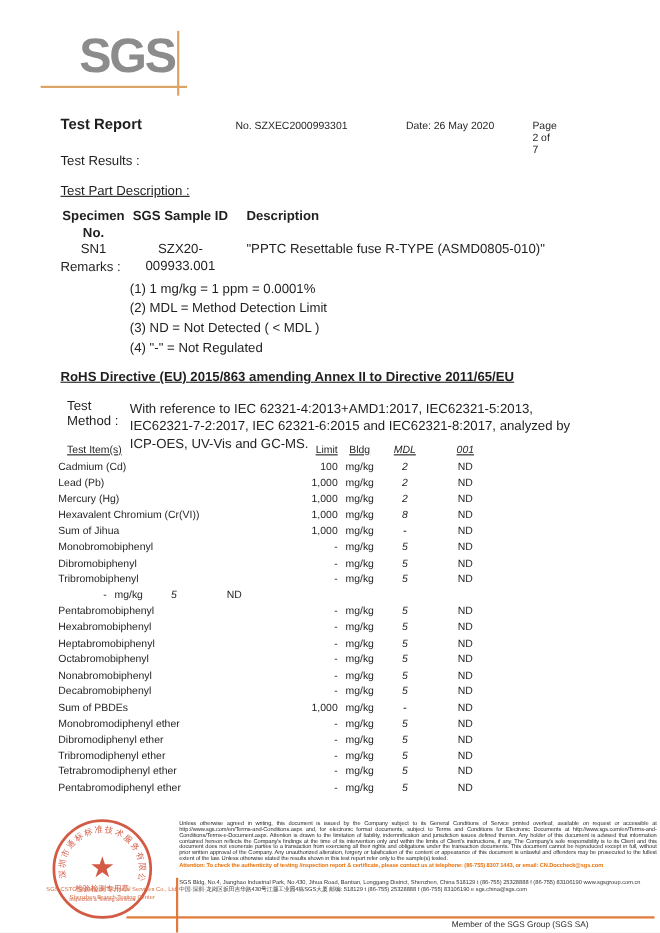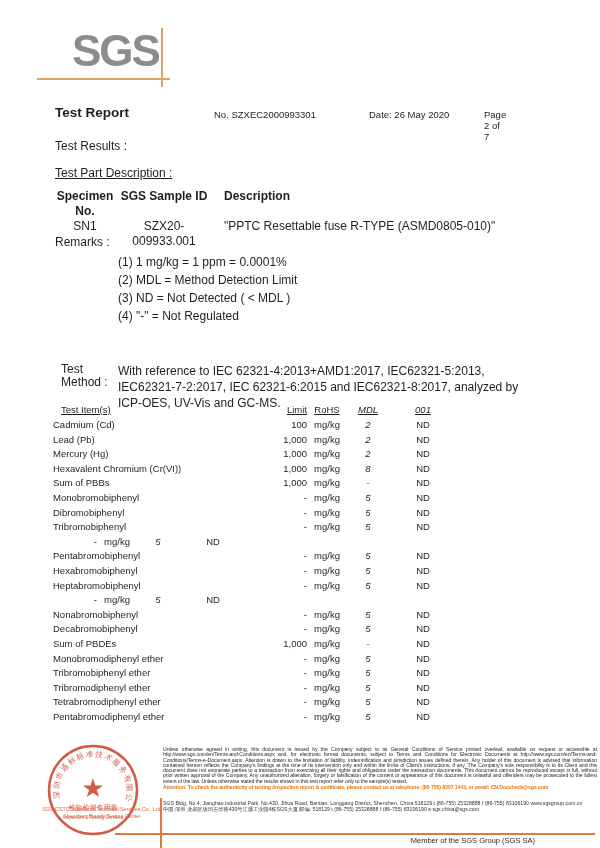--- a/index.html
+++ b/index.html
@@ -105,31 +105,32 @@
   </div>
 
   <div class="t lbl-remarks">Remarks :</div>
   <div class="t remarks-list">
     <div>(1) 1 mg/kg = 1 ppm = 0.0001%</div>
     <div>(2) MDL = Method Detection Limit</div>
     <div>(3) ND = Not Detected ( &lt; MDL )</div>
     <div>(4) "-" = Not Regulated</div>
   </div>
 
+  <div class="t rohs-heading">RoHS Directive (EU) 2015/863 amending Annex II to Directive 2011/65/EU</div>
 
   <div class="t method">
     <span class="method-label">Test Method :</span>
     <span class="method-text">With reference to IEC 62321-4:2013+AMD1:2017, IEC62321-5:2013, IEC62321-7-2:2017, IEC 62321-6:2015 and IEC62321-8:2017, analyzed by ICP-OES, UV-Vis and GC-MS.</span>
   </div>
 
   <div class="rtable">
     <div class="rt-row rt-head">
       <span class="rt-cell rt-item"><span class="u">Test Item(s)</span></span>
       <span class="rt-cell rt-limit"><span class="u">Limit</span></span>
-      <span class="rt-cell rt-unit"><span class="u">RoHS</span></span>
+      <span class="rt-cell rt-unit"><span class="u">Bldg</span></span>
       <span class="rt-cell rt-mdl"><span class="u">MDL</span></span>
       <span class="rt-cell rt-result"><span class="u it">001</span></span>
     </div>
     <div>
         <div class="rt-row">
           <span class="rt-cell rt-item">Cadmium (Cd)</span>
           <span class="rt-cell rt-limit">100</span>
           <span class="rt-cell rt-unit">mg/kg</span>
           <span class="rt-cell rt-mdl">2</span>
           <span class="rt-cell rt-result">ND</span>
@@ -149,21 +150,21 @@
           <span class="rt-cell rt-result">ND</span>
         </div>
         <div class="rt-row">
           <span class="rt-cell rt-item">Hexavalent Chromium (Cr(VI))</span>
           <span class="rt-cell rt-limit">1,000</span>
           <span class="rt-cell rt-unit">mg/kg</span>
           <span class="rt-cell rt-mdl">8</span>
           <span class="rt-cell rt-result">ND</span>
         </div>
         <div class="rt-row">
-          <span class="rt-cell rt-item">Sum of PBBs</span>
+          <span class="rt-cell rt-item">Sum of Jihua</span>
           <span class="rt-cell rt-limit">1,000</span>
           <span class="rt-cell rt-unit">mg/kg</span>
           <span class="rt-cell rt-mdl">-</span>
           <span class="rt-cell rt-result">ND</span>
         </div>
         <div class="rt-row">
           <span class="rt-cell rt-item">Monobromobiphenyl</span>
           <span class="rt-cell rt-limit">-</span>
           <span class="rt-cell rt-unit">mg/kg</span>
           <span class="rt-cell rt-mdl">5</span>
@@ -204,20 +205,21 @@
           <span class="rt-cell rt-result">ND</span>
         </div>
         <div class="rt-row">
           <span class="rt-cell rt-item">Heptabromobiphenyl</span>
           <span class="rt-cell rt-limit">-</span>
           <span class="rt-cell rt-unit">mg/kg</span>
           <span class="rt-cell rt-mdl">5</span>
           <span class="rt-cell rt-result">ND</span>
         </div>
         <div class="rt-row">
+          <span class="rt-cell rt-item">Octabromobiphenyl</span>
           <span class="rt-cell rt-limit">-</span>
           <span class="rt-cell rt-unit">mg/kg</span>
           <span class="rt-cell rt-mdl">5</span>
           <span class="rt-cell rt-result">ND</span>
         </div>
         <div class="rt-row">
           <span class="rt-cell rt-item">Nonabromobiphenyl</span>
           <span class="rt-cell rt-limit">-</span>
           <span class="rt-cell rt-unit">mg/kg</span>
           <span class="rt-cell rt-mdl">5</span>
@@ -238,21 +240,21 @@
           <span class="rt-cell rt-result">ND</span>
         </div>
         <div class="rt-row">
           <span class="rt-cell rt-item">Monobromodiphenyl ether</span>
           <span class="rt-cell rt-limit">-</span>
           <span class="rt-cell rt-unit">mg/kg</span>
           <span class="rt-cell rt-mdl">5</span>
           <span class="rt-cell rt-result">ND</span>
         </div>
         <div class="rt-row">
-          <span class="rt-cell rt-item">Tribromobiphenyl ether</span>
+          <span class="rt-cell rt-item">Dibromodiphenyl ether</span>
           <span class="rt-cell rt-limit">-</span>
           <span class="rt-cell rt-unit">mg/kg</span>
           <span class="rt-cell rt-mdl">5</span>
           <span class="rt-cell rt-result">ND</span>
         </div>
         <div class="rt-row">
           <span class="rt-cell rt-item">Tribromodiphenyl ether</span>
           <span class="rt-cell rt-limit">-</span>
           <span class="rt-cell rt-unit">mg/kg</span>
           <span class="rt-cell rt-mdl">5</span>

